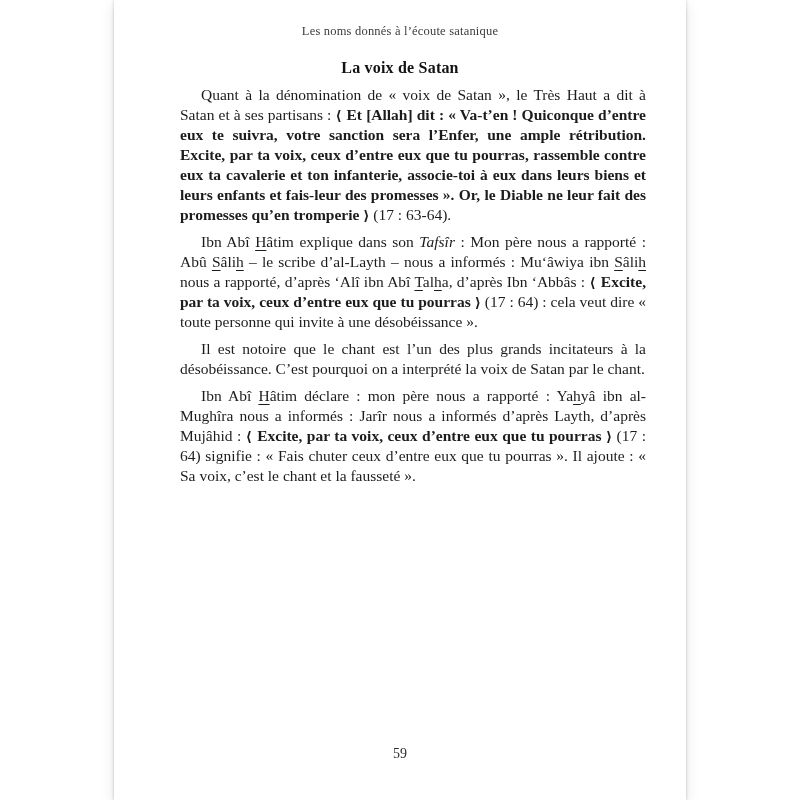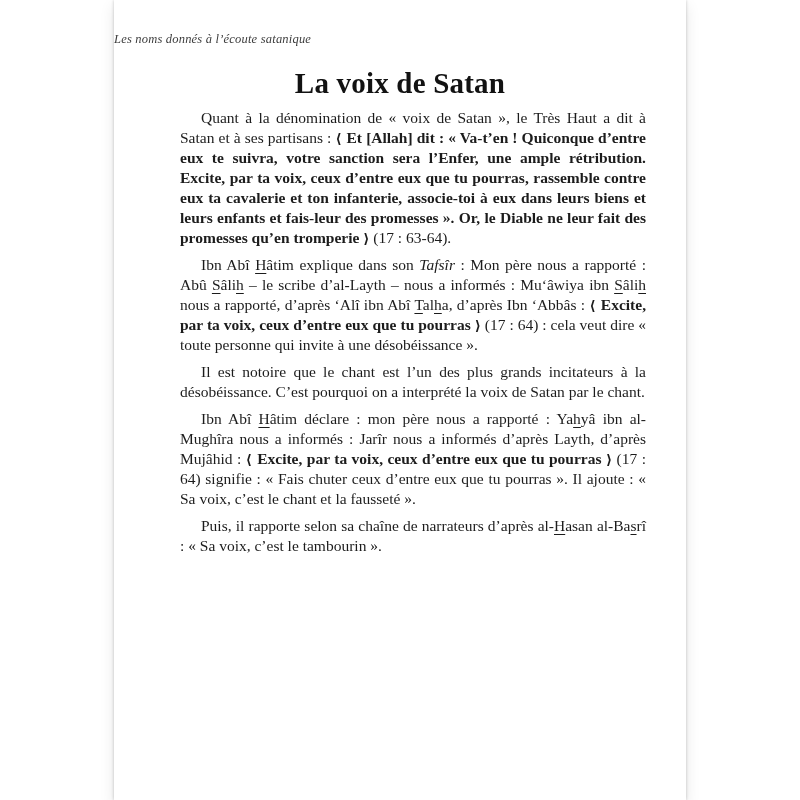--- a/index.html
+++ b/index.html
@@ -13,31 +13,30 @@
   .page {
     position: relative;
     width: 572px;
     height: 800px;
     margin: 0 auto;
     background: #ffffff;
     box-shadow: 0 0 3px rgba(0,0,0,0.22), 0 6px 14px rgba(0,0,0,0.10);
     box-sizing: border-box;
   }
   .running-head {
-    padding-top: 32px;
-    text-align: left;
-    font-style: italic;
+    padding-top: 24px;
+    text-align: center;
     font-size: 12.5px;
     color: #3c3c3c;
     letter-spacing: 0.2px;
   }
   .page-title {
     text-align: center;
     font-weight: bold;
-    font-size: 29px;
+    font-size: 16px;
     color: #121212;
     margin: 20px 0 0 0;
     letter-spacing: 0.2px;
   }
   .body-text {
     margin: 8px 40px 0 66px;
     font-size: 15.5px;
     line-height: 20px;
     text-align: justify;
     color: #1c1c1c;
@@ -73,16 +72,16 @@
 <div class="page">
   <div class="running-head">Les noms donnés à l’écoute satanique</div>
 
   <h1 class="page-title">La voix de Satan</h1>
 
   <div class="body-text">
       <p class="para"><span>Quant à la dénomination de « voix de Satan », le Très Haut a dit à Satan et à ses partisans : </span><span class="b g">⟨ </span><span class="b">Et [Allah] dit : « Va-t’en ! Quiconque d’entre eux te suivra, votre sanction sera l’Enfer, une ample rétribution. Excite, par ta voix, ceux d’entre eux que tu pourras, rassemble contre eux ta cavalerie et ton infanterie, associe-toi à eux dans leurs biens et leurs enfants et fais-leur des promesses ». Or, le Diable ne leur fait des promesses qu’en tromperie </span><span class="b g">⟩</span><span> (17 : 63-64).</span></p>
       <p class="para"><span>Ibn Abî </span><span class="u">H</span><span>âtim explique dans son </span><span class="i">Tafsîr</span><span> : Mon père nous a rapporté : Abû </span><span class="u">S</span><span>âli</span><span class="u">h</span><span> – le scribe d’al-Layth – nous a informés : Mu‘âwiya ibn </span><span class="u">S</span><span>âli</span><span class="u">h</span><span> nous a rapporté, d’après ‘Alî ibn Abî </span><span class="u">T</span><span>al</span><span class="u">h</span><span>a, d’après Ibn ‘Abbâs : </span><span class="b g">⟨ </span><span class="b">Excite, par ta voix, ceux d’entre eux que tu pourras </span><span class="b g">⟩</span><span> (17 : 64) : cela veut dire « toute personne qui invite à une désobéissance ».</span></p>
       <p class="para"><span>Il est notoire que le chant est l’un des plus grands incitateurs à la désobéissance. C’est pourquoi on a interprété la voix de Satan par le chant.</span></p>
       <p class="para"><span>Ibn Abî </span><span class="u">H</span><span>âtim déclare : mon père nous a rapporté : Ya</span><span class="u">h</span><span>yâ ibn al-Mughîra nous a informés : Jarîr nous a informés d’après Layth, d’après Mujâhid : </span><span class="b g">⟨ </span><span class="b">Excite, par ta voix, ceux d’entre eux que tu pourras </span><span class="b g">⟩</span><span> (17 : 64) signifie : « Fais chuter ceux d’entre eux que tu pourras ». Il ajoute : « Sa voix, c’est le chant et la fausseté ».</span></p>
-      <p class="para"><span>Puis, il rapporte selon sa chaîne de narrateurs d’après al-</span><span class="u">H</span><span>asan al-Ba</span><span class="u">s</span><span>rî : « Sa voix, c’est le tambourin ».</span></p>
     </div>
 
+  <div class="page-number">59</div>
 </div>
 
 </body></html>

